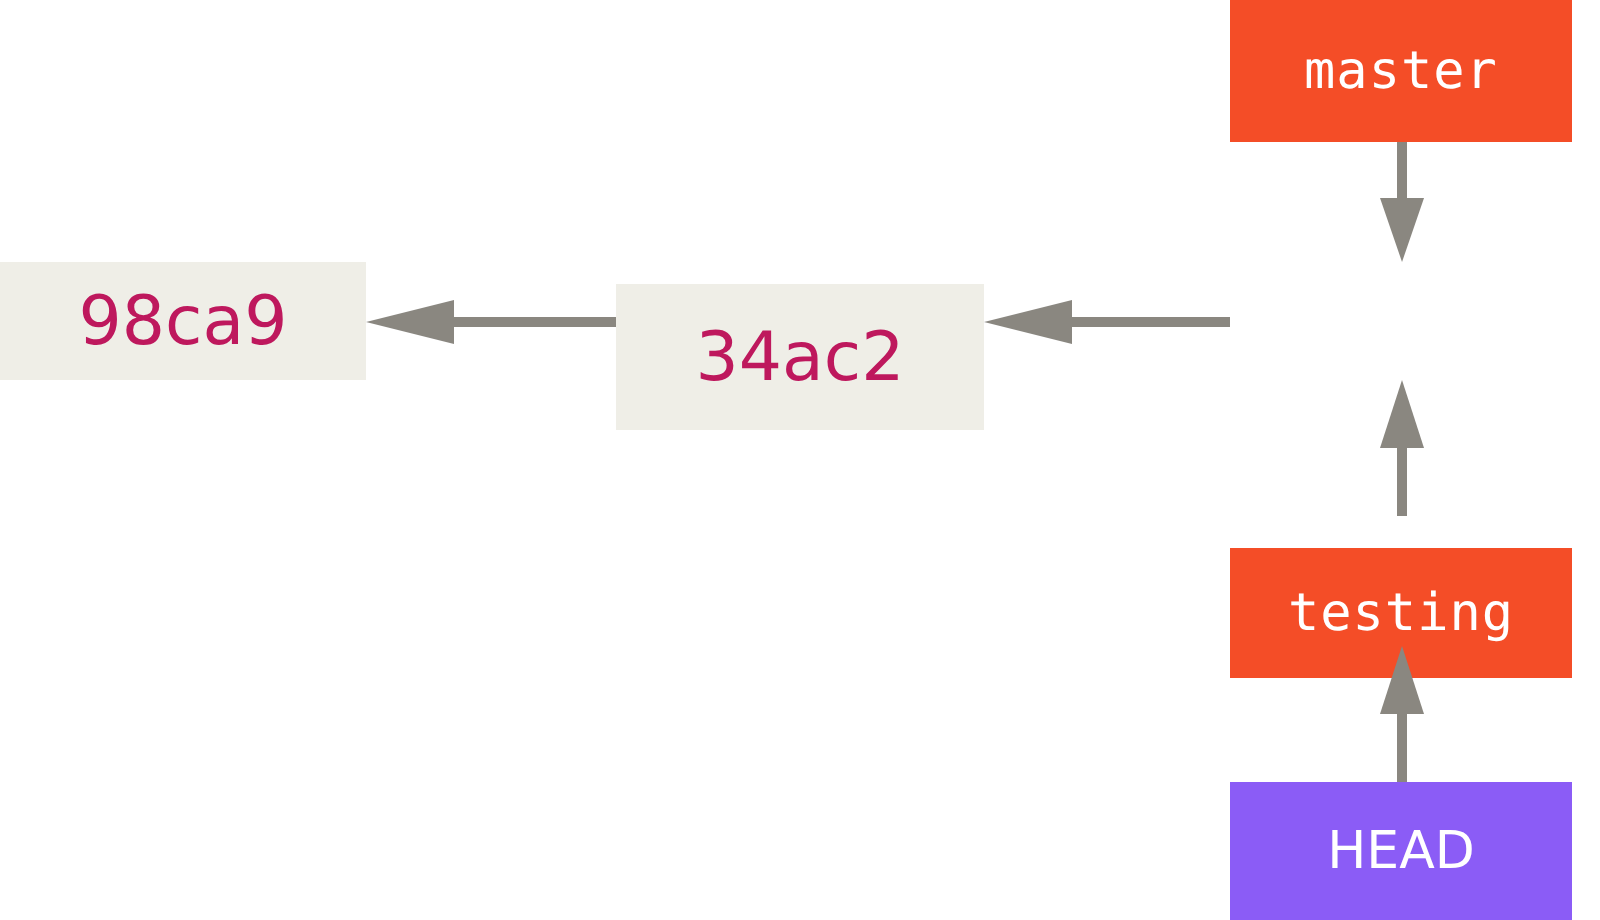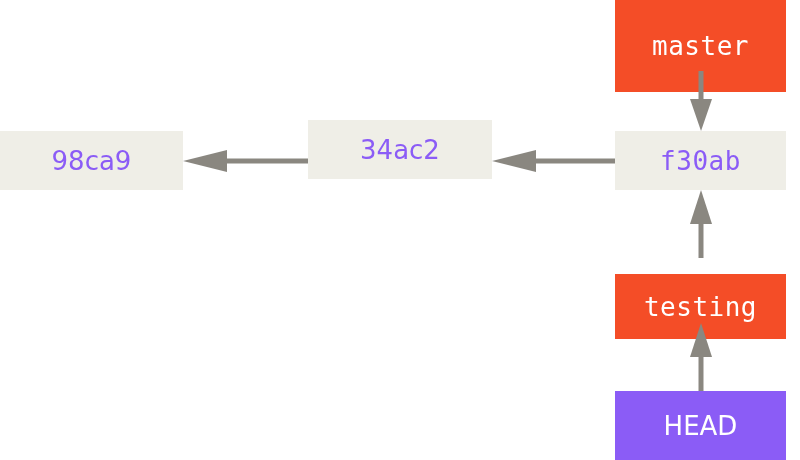--- a/index.html
+++ b/index.html
@@ -18,23 +18,23 @@
   .node {
     position: absolute;
     display: flex;
     align-items: center;
     justify-content: center;
     box-sizing: border-box;
     white-space: nowrap;
   }
   .commit {
     background: #EFEEE7;
-    color: #8b5cf6;
+    color: #be185d;
     font-family: "DejaVu Sans Mono", monospace;
-    font-size: 26px;
+    font-size: 34px;
     letter-spacing: 0.5px;
   }
   .commit.sans {
     font-family: "DejaVu Sans", sans-serif;
     letter-spacing: 0px;
   }
   .branch {
     background: #F44D27;
     color: #FFFFFF;
     font-family: "DejaVu Sans Mono", monospace;
@@ -48,23 +48,23 @@
     font-size: 26px;
     letter-spacing: 0px;
   }
   .arrow-svg {
     position: absolute;
     overflow: visible;
     pointer-events: none;
   }
   
   #node-98ca9  { left: 0px;   top: 131px; width: 183px; height: 59px; }
-  #node-34ac2  { left: 308px; top: 120px; width: 184px; height: 59px; }
+  #node-34ac2  { left: 308px; top: 142px; width: 184px; height: 73px; }
   #node-f30ab  { left: 615px; top: 131px; width: 171px; height: 59px; }
-  #node-master { left: 615px; top: 0px;   width: 171px; height: 92px; }
+  #node-master { left: 615px; top: 0px;   width: 171px; height: 71px; }
   #node-testing{ left: 615px; top: 274px; width: 171px; height: 65px; }
   #node-head   { left: 615px; top: 391px; width: 171px; height: 69px; }
   
   #arrow-34ac2-to-98ca9 { left: 183px; top: 146px; width: 125px; height: 30px; }
   #arrow-f30ab-to-34ac2 { left: 492px; top: 146px; width: 123px; height: 30px; }
   #arrow-master-to-f30ab{ left: 686px; top: 71px;  width: 30px;  height: 60px; }
   #arrow-testing-to-f30ab{left: 686px; top: 190px; width: 30px;  height: 68px; }
   #arrow-head-to-testing{ left: 686px; top: 323px; width: 30px;  height: 68px; }
 </style>
 </head>
@@ -73,23 +73,20 @@
 <div id="diagram">
 
   <div class="node commit sans" id="node-98ca9">
     <span>98ca9</span>
   </div>
 
   <div class="node commit sans" id="node-34ac2">
     <span>34ac2</span>
   </div>
 
-  <div class="node commit" id="node-f30ab">
-    <span>f30ab</span>
-  </div>
 
   <div class="node branch" id="node-master">
     <span>master</span>
   </div>
 
   <div class="node branch" id="node-testing">
     <span>testing</span>
   </div>
 
   <div class="node head" id="node-head">

